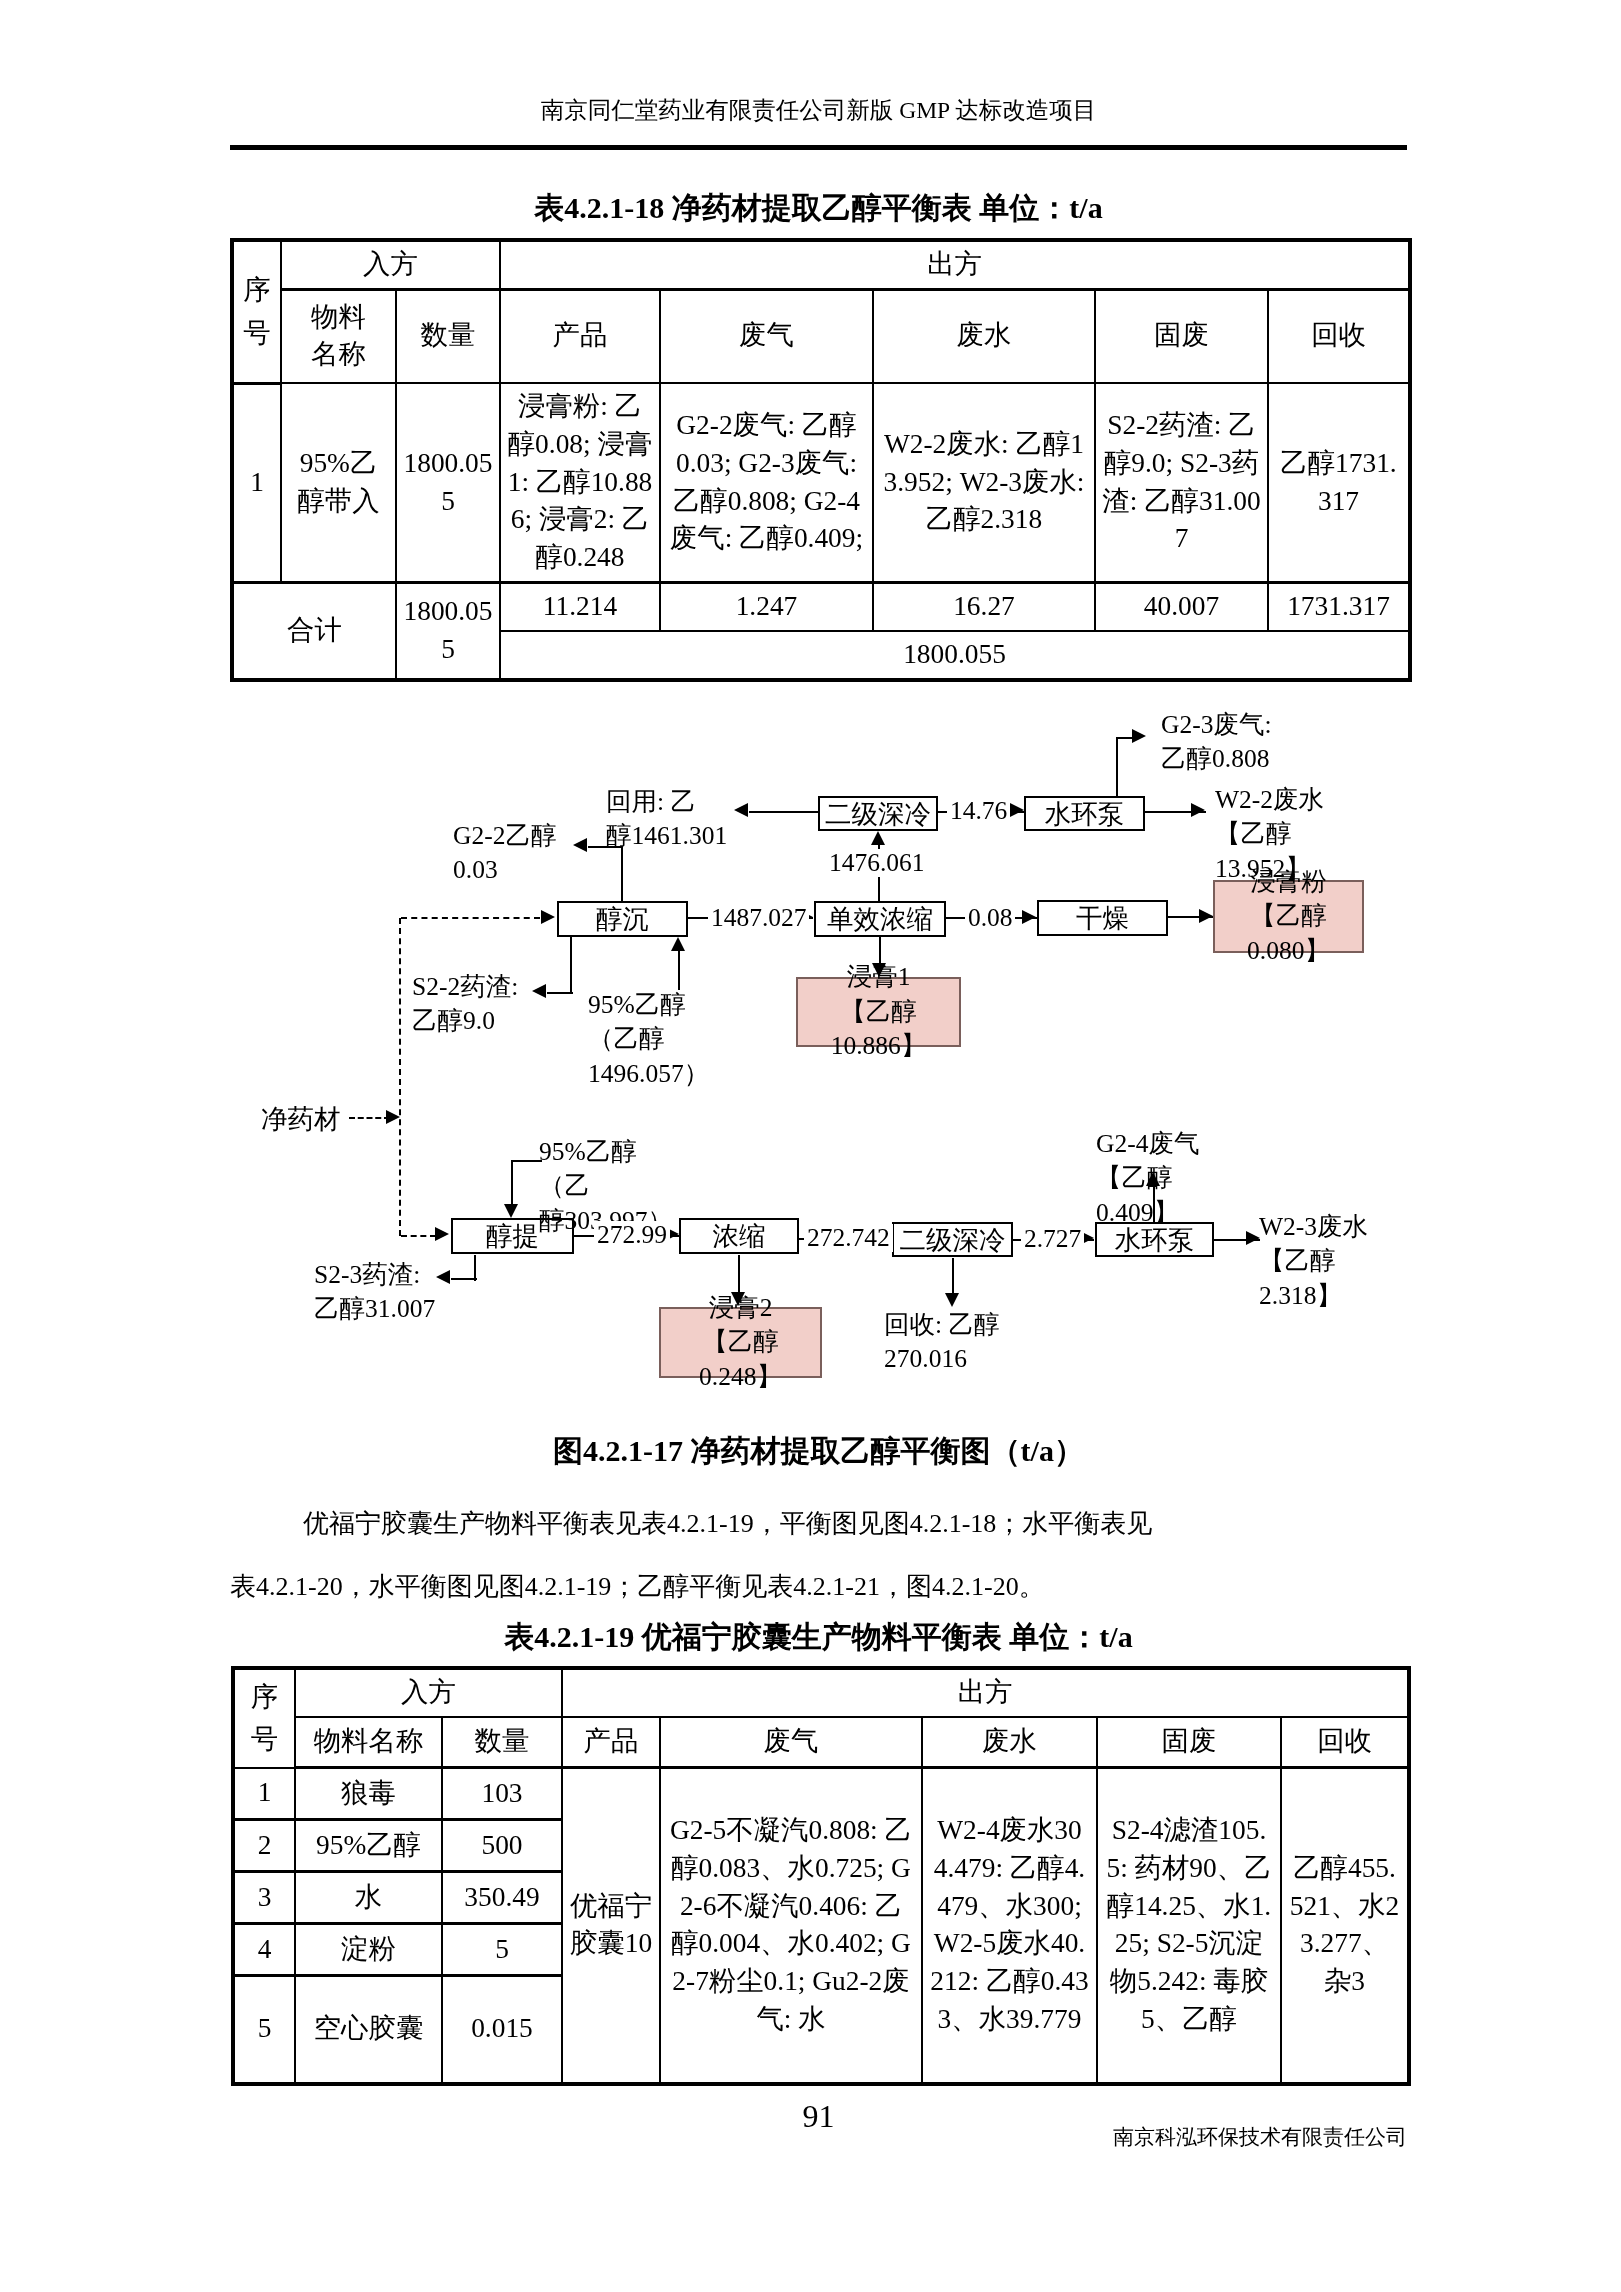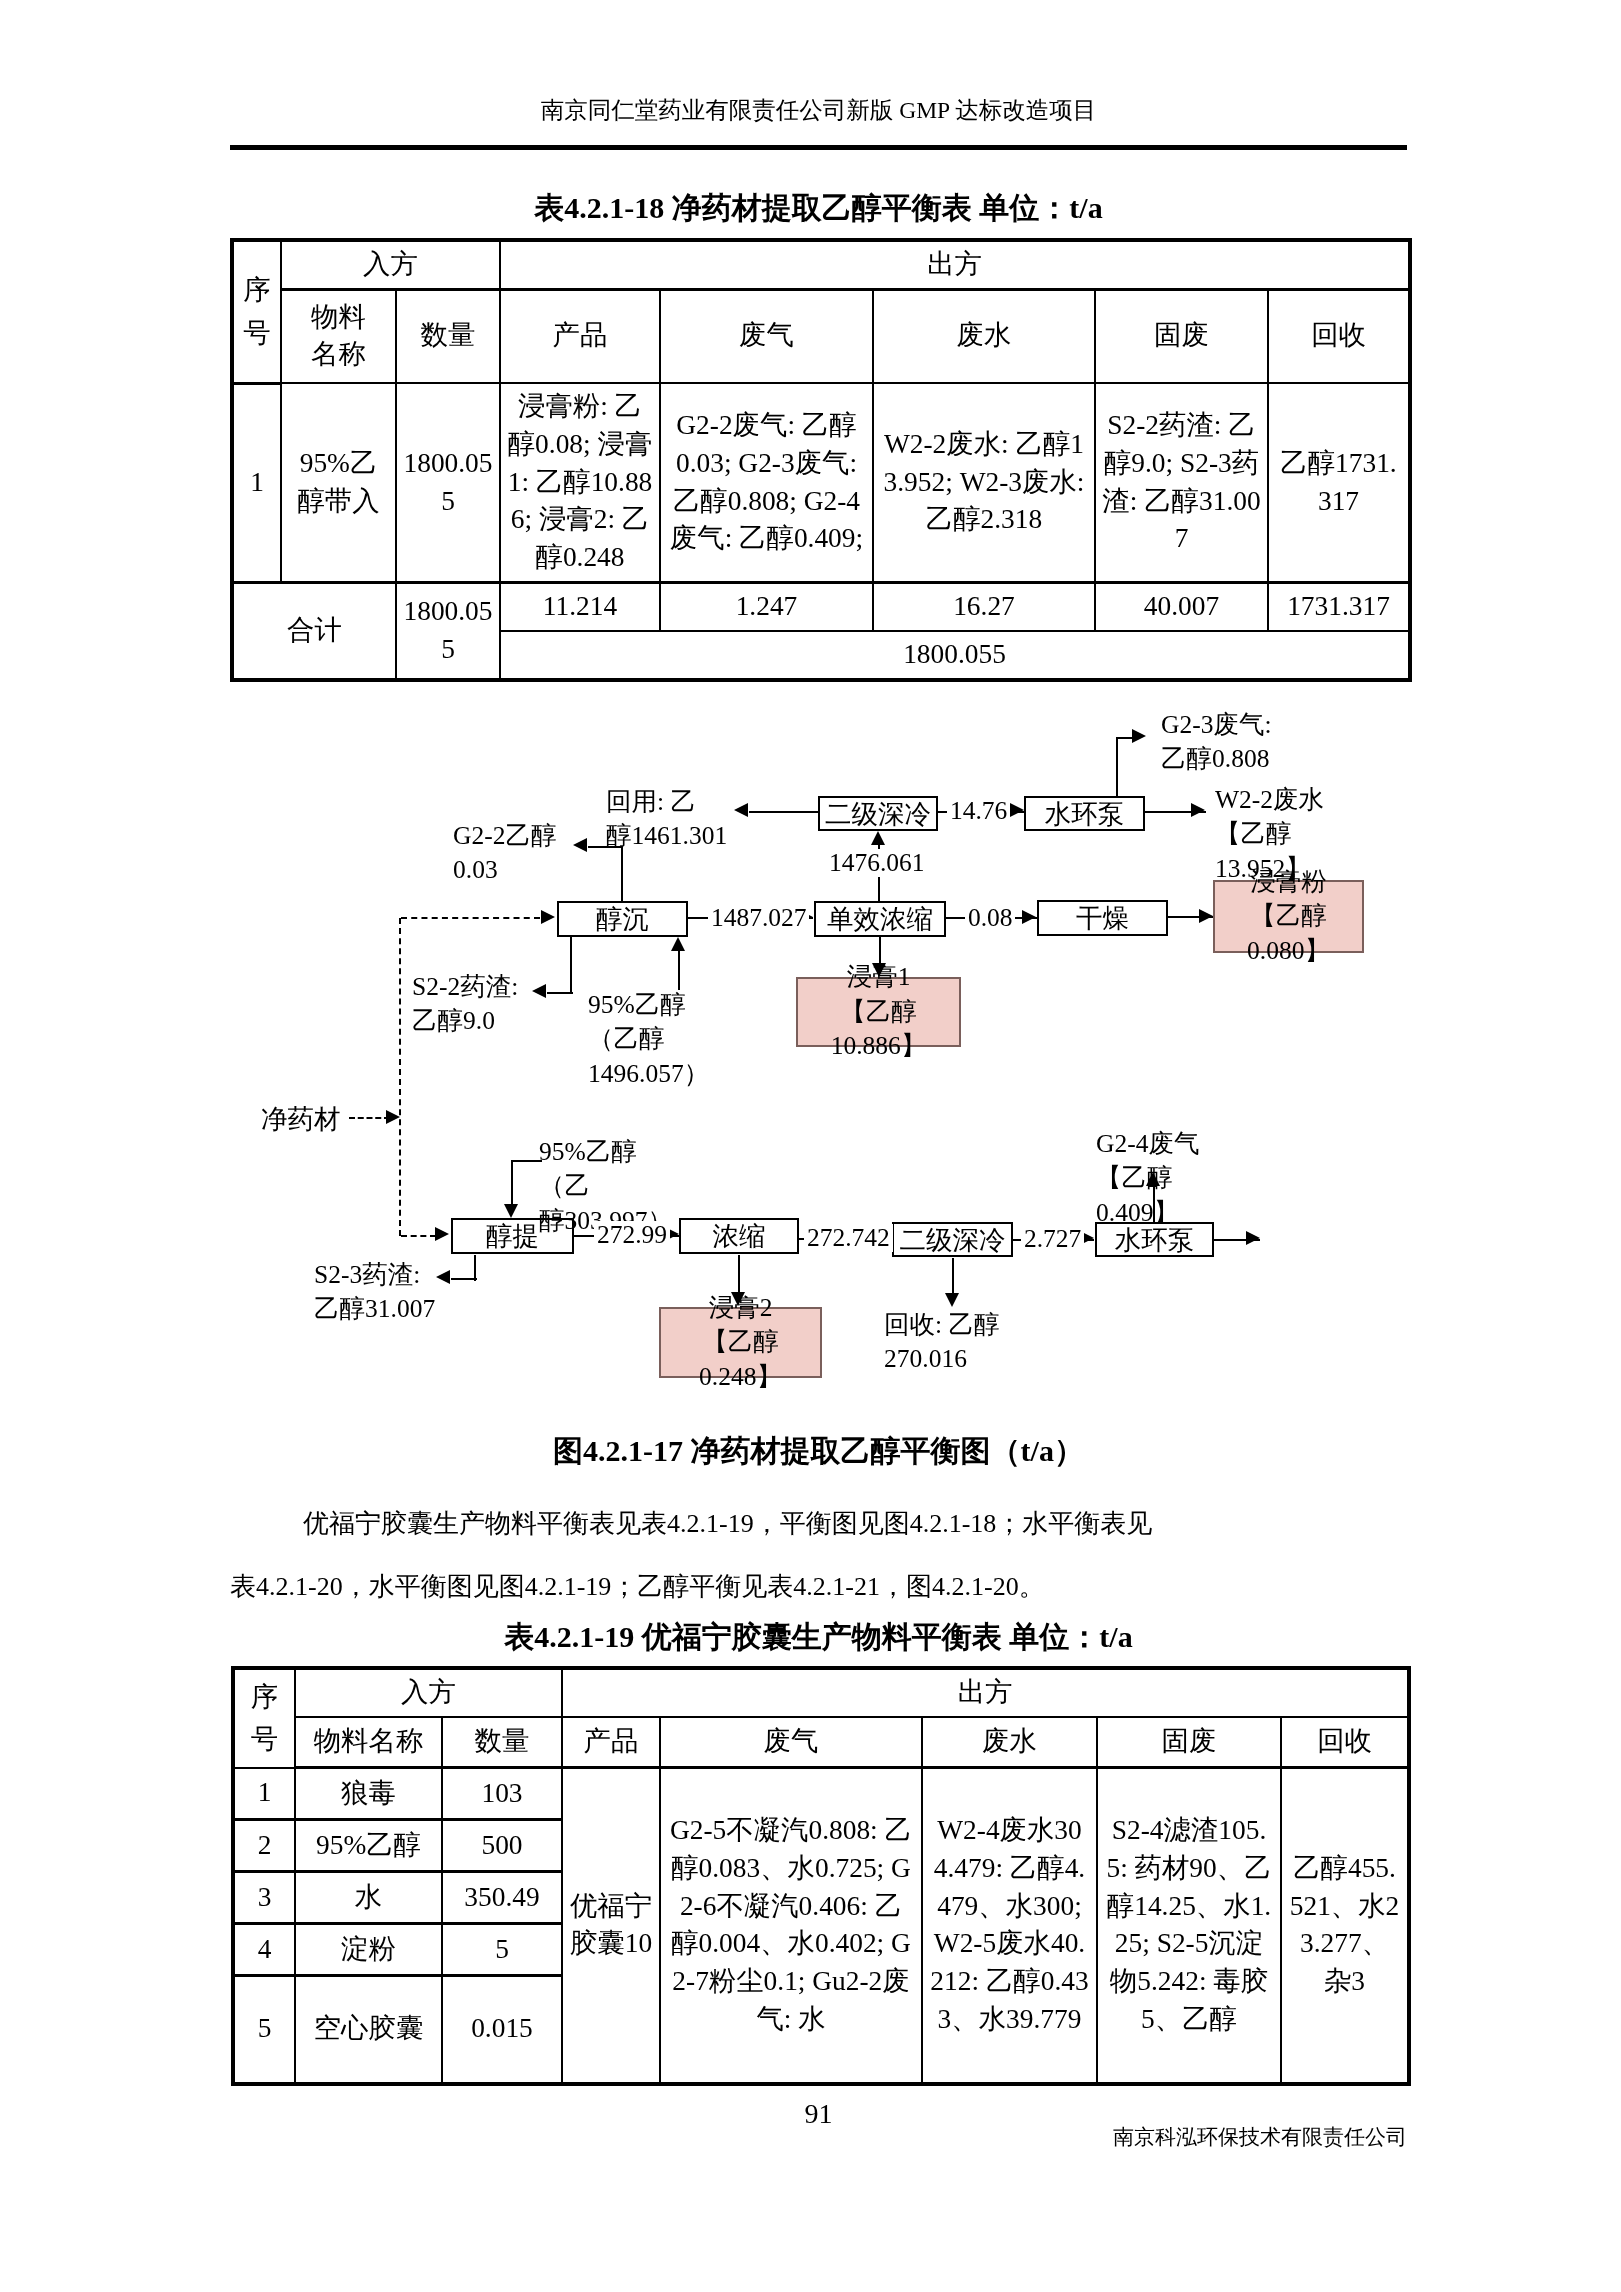--- a/index.html
+++ b/index.html
@@ -36,21 +36,21 @@
   .vl.dash{background:none;border-left:2px dashed #000;width:0;}
   .ar{position:absolute;width:0;height:0;}
   .ar.r{border-top:7.8px solid transparent;border-bottom:7.8px solid transparent;border-left:14.7px solid #000;}
   .ar.l{border-top:7.8px solid transparent;border-bottom:7.8px solid transparent;border-right:14.7px solid #000;}
   .ar.u{border-left:7.8px solid transparent;border-right:7.8px solid transparent;border-bottom:14.7px solid #000;}
   .ar.d{border-left:7.8px solid transparent;border-right:7.8px solid transparent;border-top:14.7px solid #000;}
   
   .fig-caption{position:absolute;left:230px;top:1431px;width:1177px;text-align:center;font-size:30px;font-weight:bold;}
   .para-line{position:absolute;left:230px;width:1181px;font-size:26px;line-height:1.3;}
   
-  .page-num{position:absolute;left:230px;top:2098px;width:1177px;text-align:center;font-size:28px;}
+  .page-num{position:absolute;left:230px;top:2098px;width:1177px;text-align:center;font-size:32px;}
   .footer-company{position:absolute;left:230px;top:2123px;width:1177px;text-align:right;font-size:21px;}
 </style>
 </head>
 <body>
 
 <div id="page">
 
   <div class="doc-header">南京同仁堂药业有限责任公司新版 GMP 达标改造项目</div>
   <div class="header-rule"></div>
 
@@ -138,20 +138,22 @@
   <div class="dl" style="left:412px;top:970px;width:116px;">S2-2药渣:
 乙醇9.0</div>
   <div class="dl" style="left:588px;top:988px;width:176px;">95%乙醇
 （乙醇1496.057）</div>
   <div class="dl" style="left:539px;top:1135px;width:147px;">95%乙醇（乙
 醇303.997）</div>
   <div class="dl" style="left:314px;top:1258px;width:123px;">S2-3药渣:
 乙醇31.007</div>
   <div class="dl" style="left:1096px;top:1127px;width:127px;">G2-4废气
 【乙醇0.409】</div>
+  <div class="dl" style="left:1259px;top:1210px;width:147px;">W2-3废水
+【乙醇2.318】</div>
   <div class="dl" style="left:884px;top:1308px;width:137px;">回收: 乙醇
 270.016</div>
 
   <div class="hl" style="left:749px;top:811px;width:70px;"></div>
   <div class="ar l" style="left:734px;top:803px;"></div>
   <div class="hl" style="left:938px;top:811px;width:86px;"></div>
   <div class="ar r" style="left:1010px;top:803px;"></div>
   <div class="fv" style="left:947px;top:797px;">14.76</div>
   <div class="hl" style="left:1145px;top:811px;width:61px;"></div>
   <div class="ar r" style="left:1191px;top:803px;"></div>

